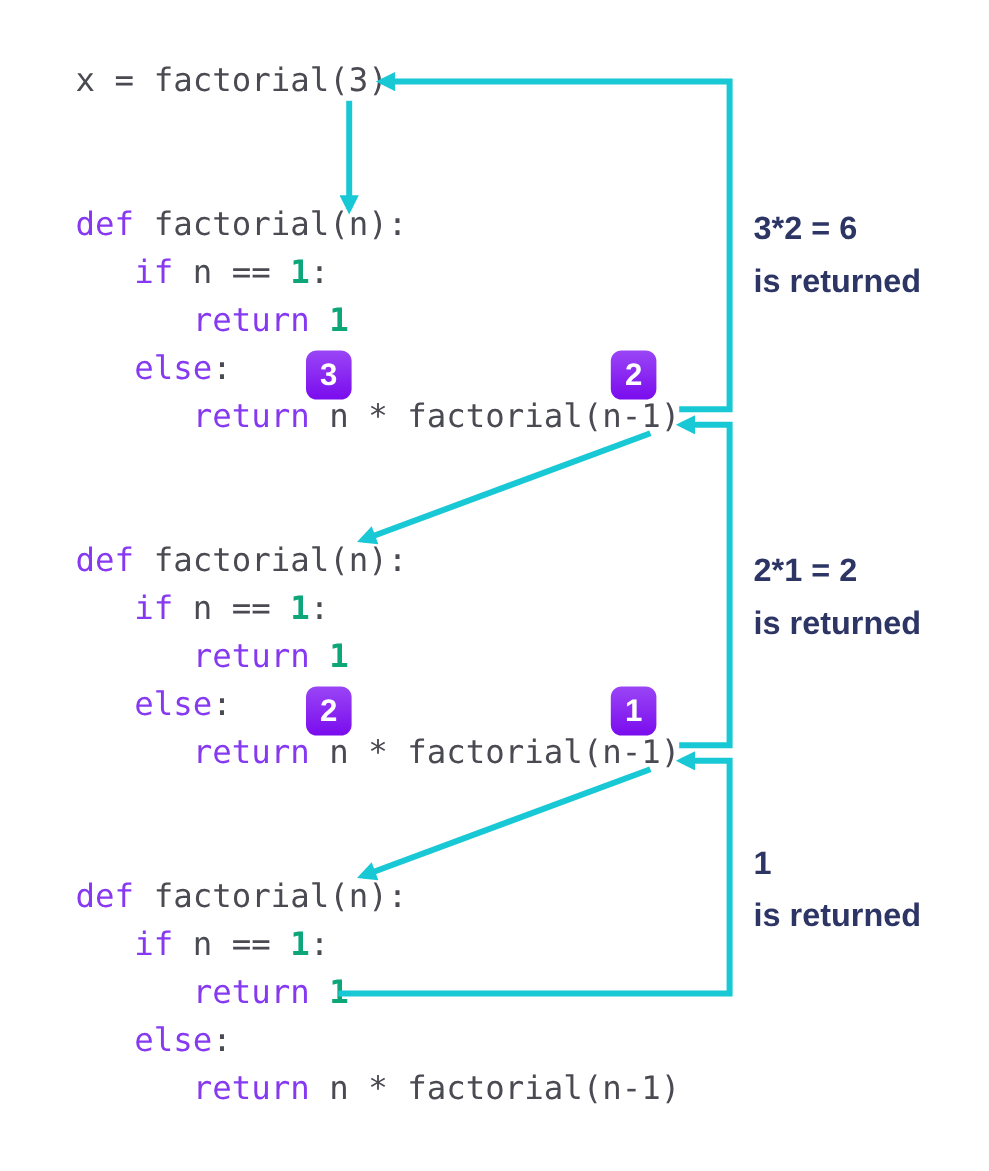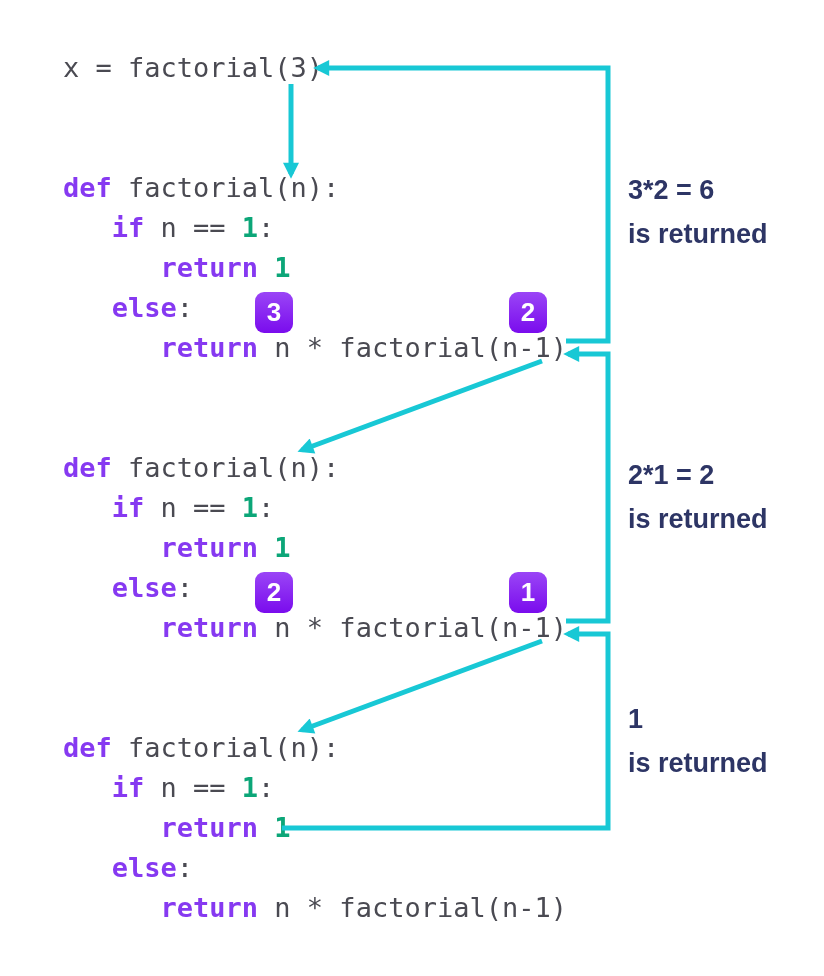--- a/index.html
+++ b/index.html
@@ -8,21 +8,21 @@
   }
   html,body{margin:0;padding:0;}
   body{background:var(--background);font-family:"Liberation Sans",sans-serif;}
   .canvas{position:relative;width:824px;height:976px;background:var(--background);overflow:hidden;}
   .code{position:absolute;left:63px;}
   .code-top{top:48px;}
   .code-b1{top:168px;}
   .code-b2{top:448px;}
   .code-b3{top:728px;}
   .code-line{height:40px;line-height:40px;white-space:pre;font-family:"DejaVu Sans Mono",monospace;font-size:27px;}
-  .t-kw{color:var(--keyword);font-weight:bold;}
+  .t-kw{color:var(--keyword);font-weight:normal;}
   .t-code{color:var(--code-text);}
   .t-lit{color:var(--literal);font-weight:bold;}
   .badge{position:absolute;width:38px;height:41px;border-radius:9px;
          background:linear-gradient(180deg,var(--badge-top),var(--badge-bottom));
          color:var(--badge-text);font-weight:bold;font-size:26px;
          display:flex;align-items:center;justify-content:center;}
   .badge-b1-left{left:255px;top:292px;}
   .badge-b1-right{left:509px;top:292px;}
   .badge-b2-left{left:255px;top:572px;}
   .badge-b2-right{left:509px;top:572px;}

